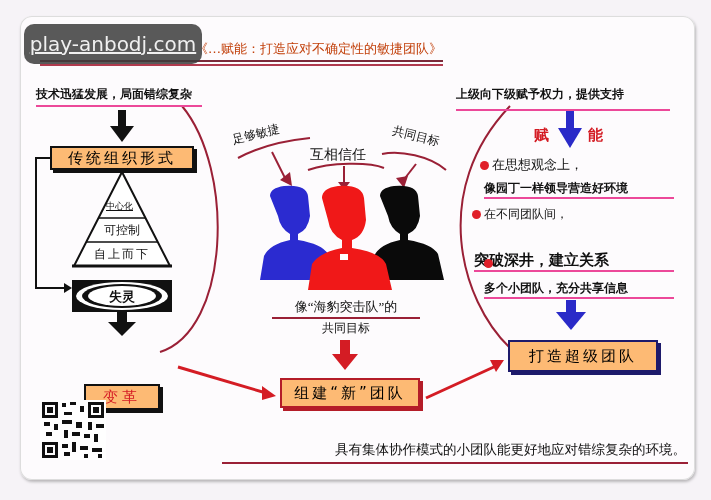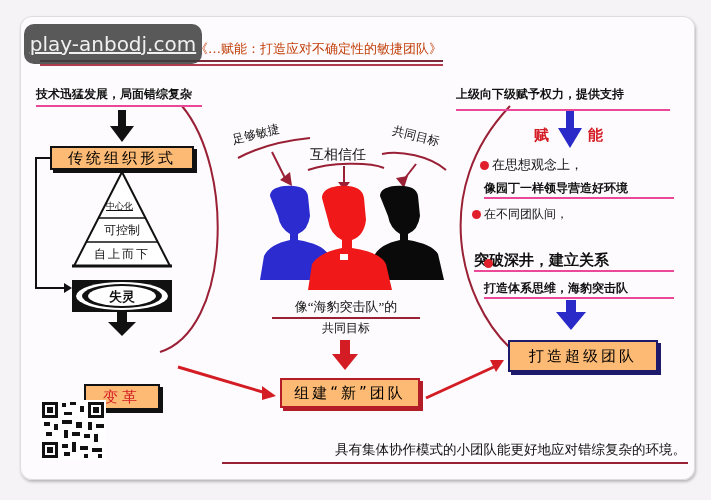--- a/index.html
+++ b/index.html
@@ -141,21 +141,21 @@
 <div class="abs" style="left:534px;top:126px;font-size:15px;color:#d41c24;font-weight:bold;">赋</div>
 <div class="abs" style="left:588px;top:126px;font-size:15px;color:#d41c24;font-weight:bold;">能</div>
 
 <div class="abs hand" style="left:480px;top:156px;font-size:13px;"><span class="bullet"></span><span>在思想观念上，</span></div>
 <div class="abs hand underline-navy" style="left:484px;top:180px;width:190px;font-size:12px;">像园丁一样领导营造好环境</div>
 
 <div class="abs hand" style="left:472px;top:206px;font-size:12px;"><span class="bullet"></span><span>在不同团队间，</span></div>
 <div class="abs hand underline-navy" style="left:474px;top:230px;width:200px;font-size:15px;margin-top:21px;">突破深井，建立关系</div>
 
 <div class="abs hand" style="left:484px;top:256px;font-size:12px;"><span class="bullet"></span></div>
-<div class="abs hand underline-navy" style="left:484px;top:280px;width:190px;font-size:12px;">打造体系思维，海豹突击队</div>
+<div class="abs hand underline-navy" style="left:484px;top:280px;width:190px;font-size:12px;">多个小团队，充分共享信息</div>
 
 <div class="box" style="left:508px;top:340px;width:150px;height:32px;font-size:15px;line-height:28px;letter-spacing:3px;border-color:#1d1a6b;box-shadow:3px 3px 0 #1d1a6b;">打造超级团队</div>
 
 <svg class="abs" style="left:40px;top:400px" width="66" height="60">
   <rect width="66" height="60" fill="#fff"></rect>
   <rect x="2" y="2" width="16" height="16" fill="#111"></rect>
     <rect x="5" y="5" width="10" height="10" fill="#fff"></rect>
     <rect x="7" y="7" width="6" height="6" fill="#111"></rect>
   <rect x="48" y="2" width="16" height="16" fill="#111"></rect>
     <rect x="51" y="5" width="10" height="10" fill="#fff"></rect>

